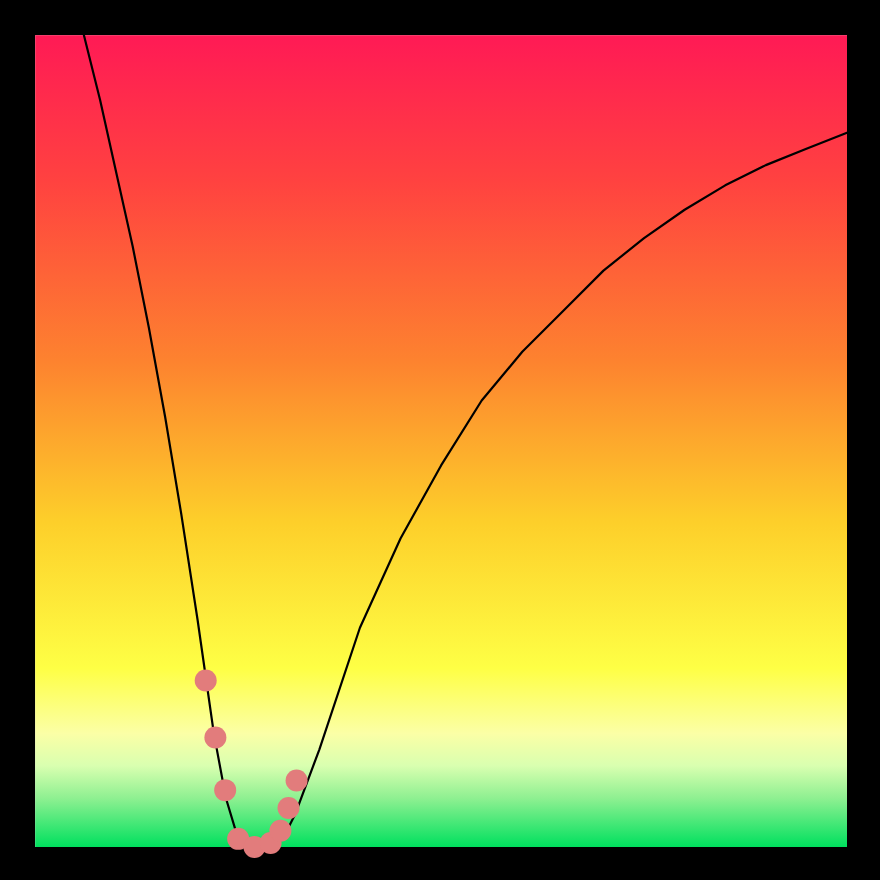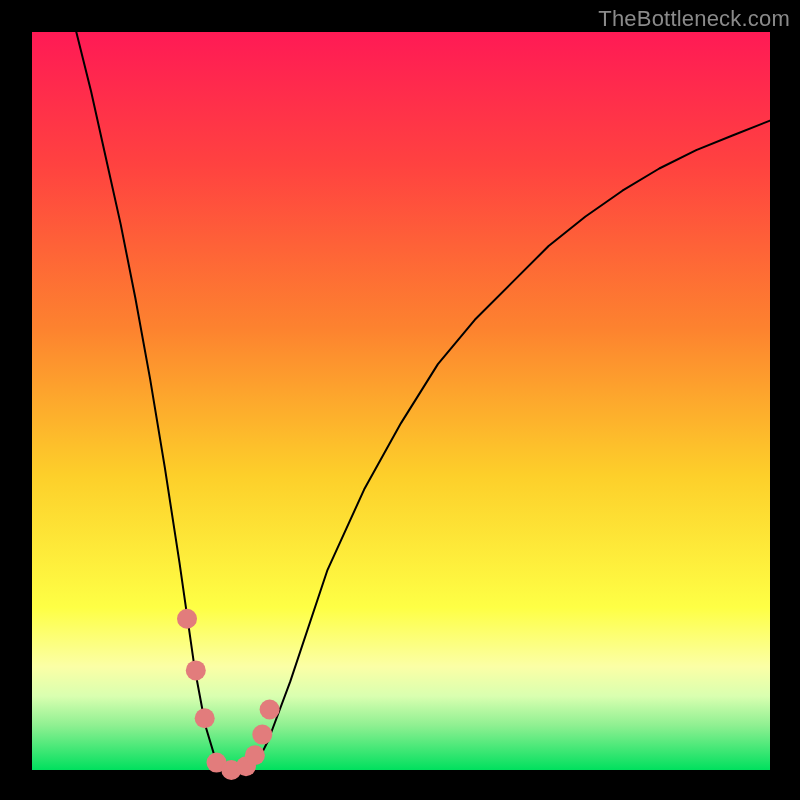--- a/index.html
+++ b/index.html
@@ -4,21 +4,20 @@
 <style>
   html,body{margin:0;padding:0;width:800px;height:800px;overflow:hidden;background:#fff;font-family:Arial,Helvetica,sans-serif}
   .canvas{position:relative;width:800px;height:800px}
   .attribution{position:absolute;top:6px;right:10px;color:#8a8a8a;font-size:22px;letter-spacing:.2px;z-index:5}
   svg{position:absolute;inset:0}
 </style>
 </head>
 <body>
 <div class="canvas">
 
-  <div class="attribution">TheBottleneck.com</div>
 
   <svg viewBox="0 0 800 800" preserveAspectRatio="none">
     <defs>
       <linearGradient id="bggrad" x1="0" y1="0" x2="0" y2="1">
         <stop offset="0%" stop-color="#ff1a55"></stop>
         <stop offset="18%" stop-color="#ff4240"></stop>
         <stop offset="40%" stop-color="#fd822f"></stop>
         <stop offset="60%" stop-color="#fdcf2a"></stop>
         <stop offset="78%" stop-color="#feff45"></stop>
         <stop offset="86%" stop-color="#fbffa6"></stop>

